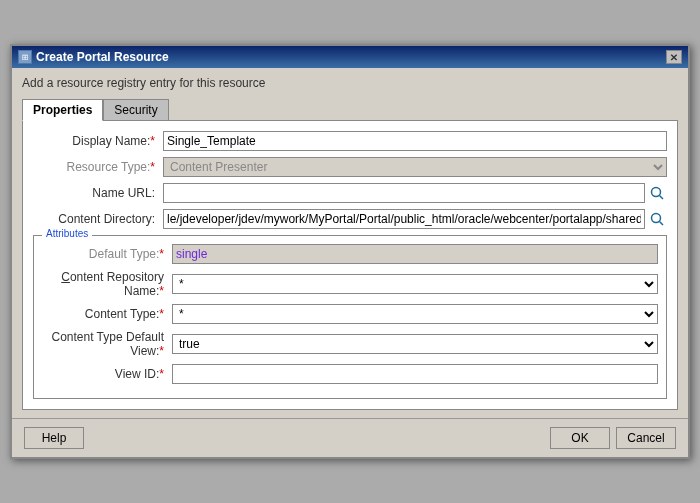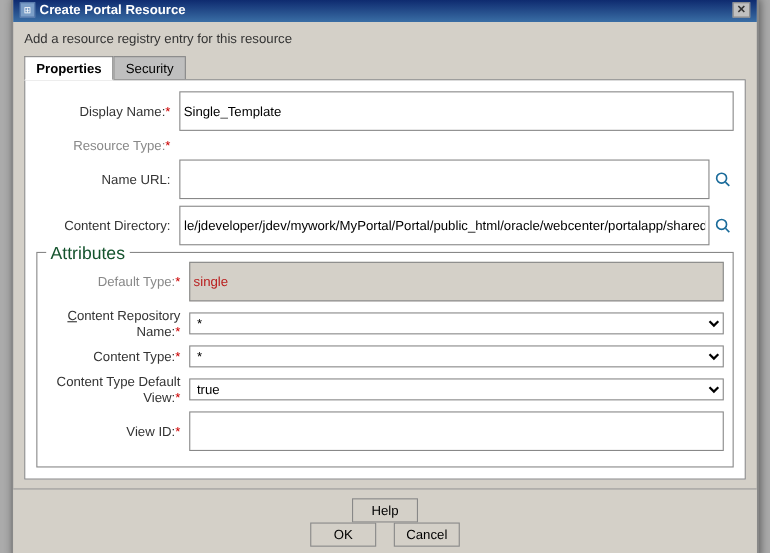--- a/index.html
+++ b/index.html
@@ -118,30 +118,30 @@
       flex-shrink: 0;
     }
     .form-label .required {
       color: #cc0000;
     }
     .form-label.disabled {
       color: #888;
     }
     .form-input {
       flex: 1;
-      height: 36px;
+      height: 20px;
       border: 1px solid #888;
       padding: 1px 3px;
       font-size: 12px;
       background: #ffffff;
       outline: none;
     }
     .form-input.disabled {
       background: #d4d0c8;
-      color: #b91c1c;
+      color: #6d28d9;
     }
     .form-input-with-btn {
       display: flex;
       flex: 1;
       align-items: center;
     }
     .form-input-with-btn .form-input {
       flex: 1;
     }
     .icon-btn {
@@ -173,48 +173,47 @@
       padding: 8px;
       margin-top: 6px;
       position: relative;
     }
     .attributes-legend {
       position: absolute;
       top: -8px;
       left: 8px;
       background: #ffffff;
       padding: 0 4px;
-      font-size: 16px;
+      font-size: 10px;
       font-weight: normal;
-      color: #14532d;
+      color: #1d4ed8;
     }
     .form-select {
       flex: 1;
       height: 20px;
       border: 1px solid #888;
       font-size: 12px;
       background: #ffffff;
       padding: 0 2px;
     }
     .form-select.disabled {
       background: #d4d0c8;
       color: #888;
     }
     .dialog-footer {
       display: flex;
       align-items: center;
       justify-content: space-between;
       padding: 8px 12px;
       border-top: 1px solid #999;
       background: #d4d0c8;
-      flex-direction: column;
     }
     .footer-right {
       display: flex;
-      gap: 16px;
+      gap: 6px;
     }
     .btn {
       min-width: 60px;
       height: 22px;
       padding: 2px 10px;
       border: 1px solid #888;
       background: #d4d0c8;
       font-size: 12px;
       cursor: pointer;
       display: flex;
@@ -266,20 +265,25 @@
         <label class="form-label">
           <span>Display Name:</span><span class="required">*</span>
         </label>
         <input class="form-input" type="text" value="Single_Template" style="">
       </div>
 
       <div class="form-row">
         <label class="form-label disabled">
           <span>Resource Type:</span><span class="required">*</span>
         </label>
+        <div class="form-input-with-btn">
+          <select class="form-select disabled">
+            <option>Content Presenter</option>
+          </select>
+        </div>
       </div>
 
       <div class="form-row">
         <label class="form-label">Name URL:</label>
         <div class="form-input-with-btn">
           <input class="form-input" type="text" style="">
           <button class="icon-btn">
             <svg class="search-icon-svg" viewBox="0 0 16 16" fill="none">
               <circle cx="7" cy="7" r="4.5" stroke="#1a6b9a" stroke-width="1.5"></circle>
               <line x1="10.5" y1="10.5" x2="14" y2="14" stroke="#1a6b9a" stroke-width="1.5"></line>

